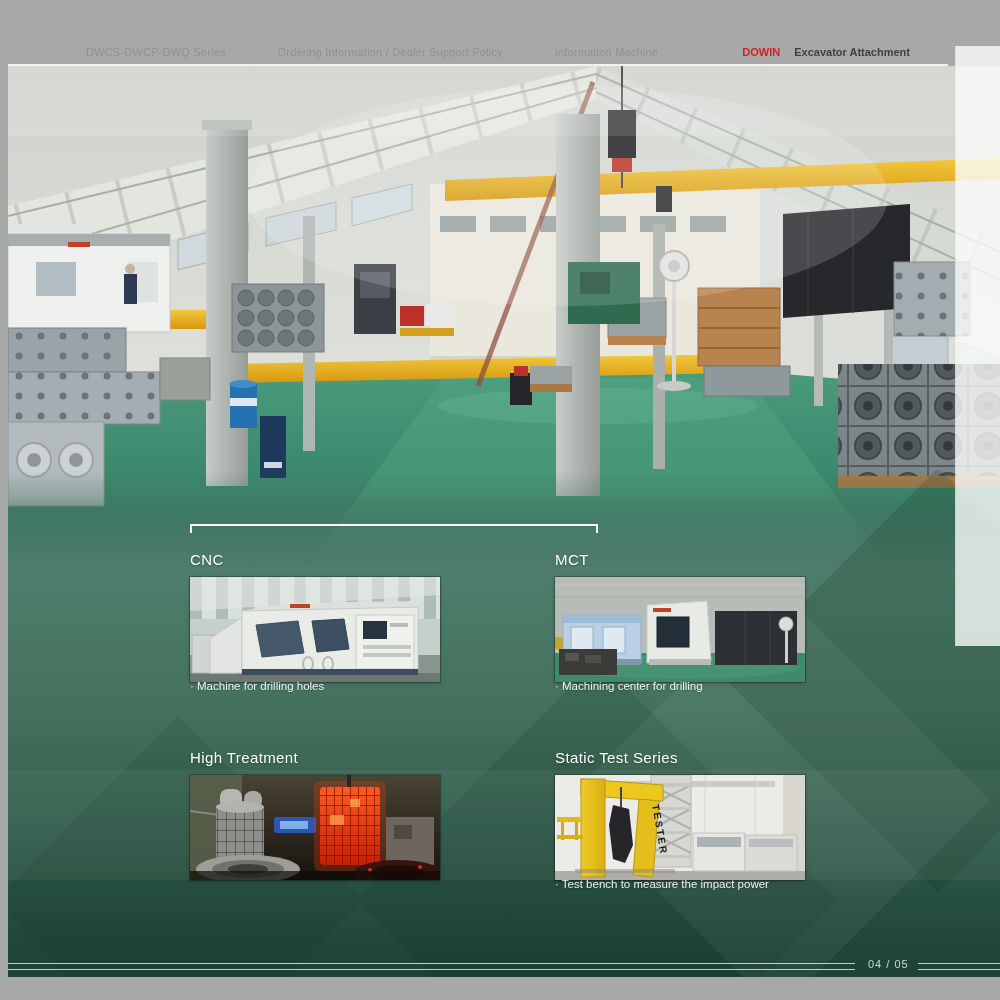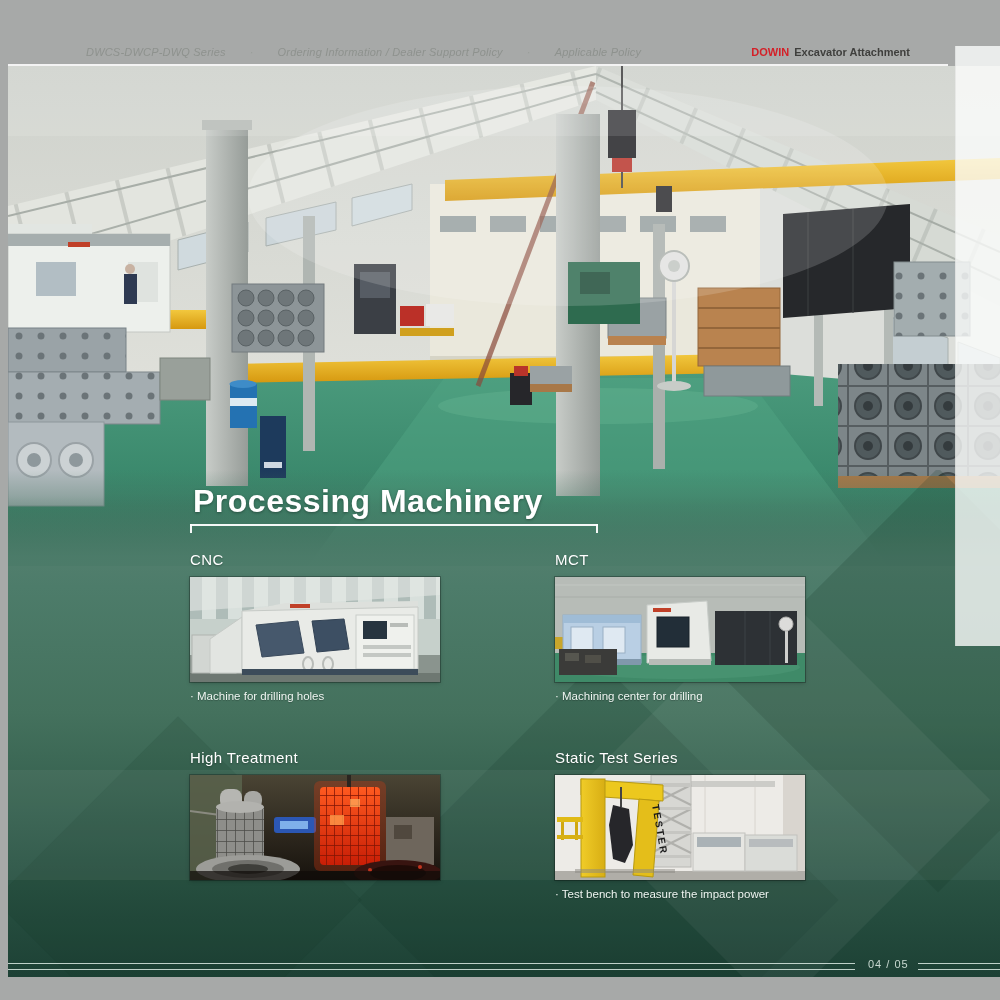--- a/index.html
+++ b/index.html
@@ -4,23 +4,23 @@
 <style>
   html,body{margin:0;padding:0;}
   body{
     width:1000px;height:1000px;position:relative;overflow:hidden;
     background:#a7a9a8;
     font-family:"Liberation Sans", sans-serif;
   }
 
   
   .hdr{position:absolute;left:0;top:46px;width:1000px;height:18px;font-size:11px;}
-  .hdr-nav{position:absolute;left:86px;top:0;display:flex;gap:24px;align-items:center;color:#8e928e;letter-spacing:.2px;font-style:italic;}
+  .hdr-nav{position:absolute;left:86px;top:0;display:flex;gap:24px;align-items:center;color:#8e928e;letter-spacing:.2px;}
   .hdr-sep{color:#9a9e9a;}
-  .hdr-brand{position:absolute;right:90px;top:0;display:flex;gap:5px;align-items:center;}
+  .hdr-brand{position:absolute;right:90px;top:0;display:flex;gap:14px;align-items:center;}
   .brand-red{color:#d42028;font-weight:800;}
   .brand-suffix{color:#3f3f3d;font-weight:700;}
 
   .topline{position:absolute;left:8px;top:64px;width:940px;height:2px;background:rgba(250,250,250,.92);}
 
   
   .hero{position:absolute;left:8px;top:66px;width:992px;height:500px;overflow:hidden;z-index:1;}
   .hero svg{display:block;width:100%;height:100%;}
 
   
@@ -49,21 +49,21 @@
 
   
   .card{position:absolute;width:250px;}
   .c-cnc{left:182px;top:81px;} .c-mct{left:547px;top:81px;}
   .c-heat{left:182px;top:279px;} .c-static{left:547px;top:279px;}
   .card-label{position:absolute;left:0;top:0;color:#fff;font-size:15px;font-weight:400;letter-spacing:.4px;
     text-shadow:0 1px 2px rgba(0,0,0,.3);}
   .card-photo{position:absolute;left:0;top:26px;width:250px;height:105px;outline:1px solid rgba(0,0,0,.25);
     box-shadow:0 1px 4px rgba(0,0,0,.25);}
   .card-photo svg{display:block;width:100%;height:100%;}
-  .card-captions{position:absolute;left:0;top:138px;width:300px;color:#eef5f1;font-size:11.5px;line-height:14px;
+  .card-captions{position:absolute;left:0;top:128px;width:300px;color:#eef5f1;font-size:11.5px;line-height:14px;
     text-shadow:0 1px 1px rgba(0,0,0,.25);}
 
   
   .foot-line{position:absolute;top:493px;height:5px;border-top:1px solid rgba(220,235,228,.85);
     border-bottom:1px solid rgba(220,235,228,.85);}
   .fl-left{left:0;width:847px;} .fl-right{left:910px;width:82px;}
   .page-num{position:absolute;left:860px;top:488px;color:#c8d8d0;font-size:11px;letter-spacing:1px;}
 
   
   .right-strip{position:absolute;left:955px;top:46px;width:45px;height:600px;z-index:3;
@@ -71,21 +71,21 @@
 </style>
 </head>
 <body>
 
 <div class="hdr">
   <div class="hdr-nav">
     <span>DWCS-DWCP-DWQ Series</span>
     <span class="hdr-sep">·</span>
     <span>Ordering Information / Dealer Support Policy</span>
     <span class="hdr-sep">·</span>
-    <span>Applicable Policy</span>
+    <span>Information Machine</span>
   </div>
   <div class="hdr-brand">
     <span class="brand-red">DOWIN</span>
     <span class="brand-suffix">Excavator Attachment</span>
   </div>
 </div>
 
 <div class="topline"></div>
 
 <div class="hero">
@@ -276,21 +276,20 @@
 </svg>
 </div>
 
 <div class="green">
   <div class="diamond d1"></div>
   <div class="diamond d2"></div>
   <div class="diamond d3"></div>
   <div class="diamond d4"></div>
   <div class="band"></div>
 
-  <div class="sec-title">Processing Machinery</div>
   <div class="bracket-line"></div>
   <div class="tick tick-l"></div>
   <div class="tick tick-r"></div>
 
   <div class="card c-cnc">
     <div class="card-label">CNC</div>
     <div class="card-photo">
       <svg viewBox="0 0 250 105" preserveAspectRatio="none">
         <defs>
           <pattern id="cncWin" width="26" height="42" patternUnits="userSpaceOnUse">

